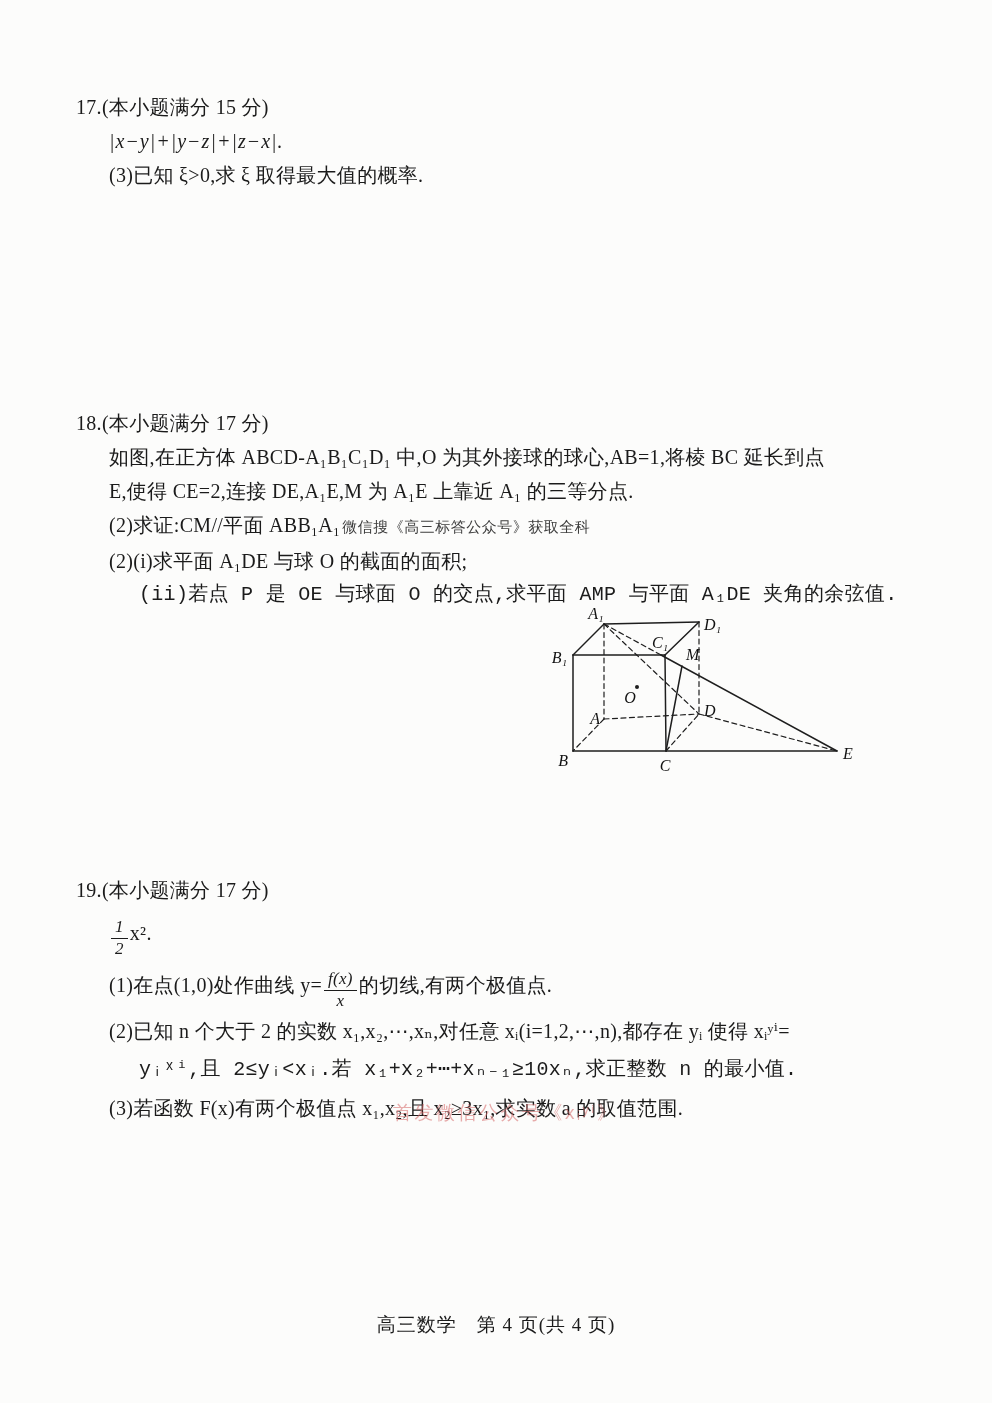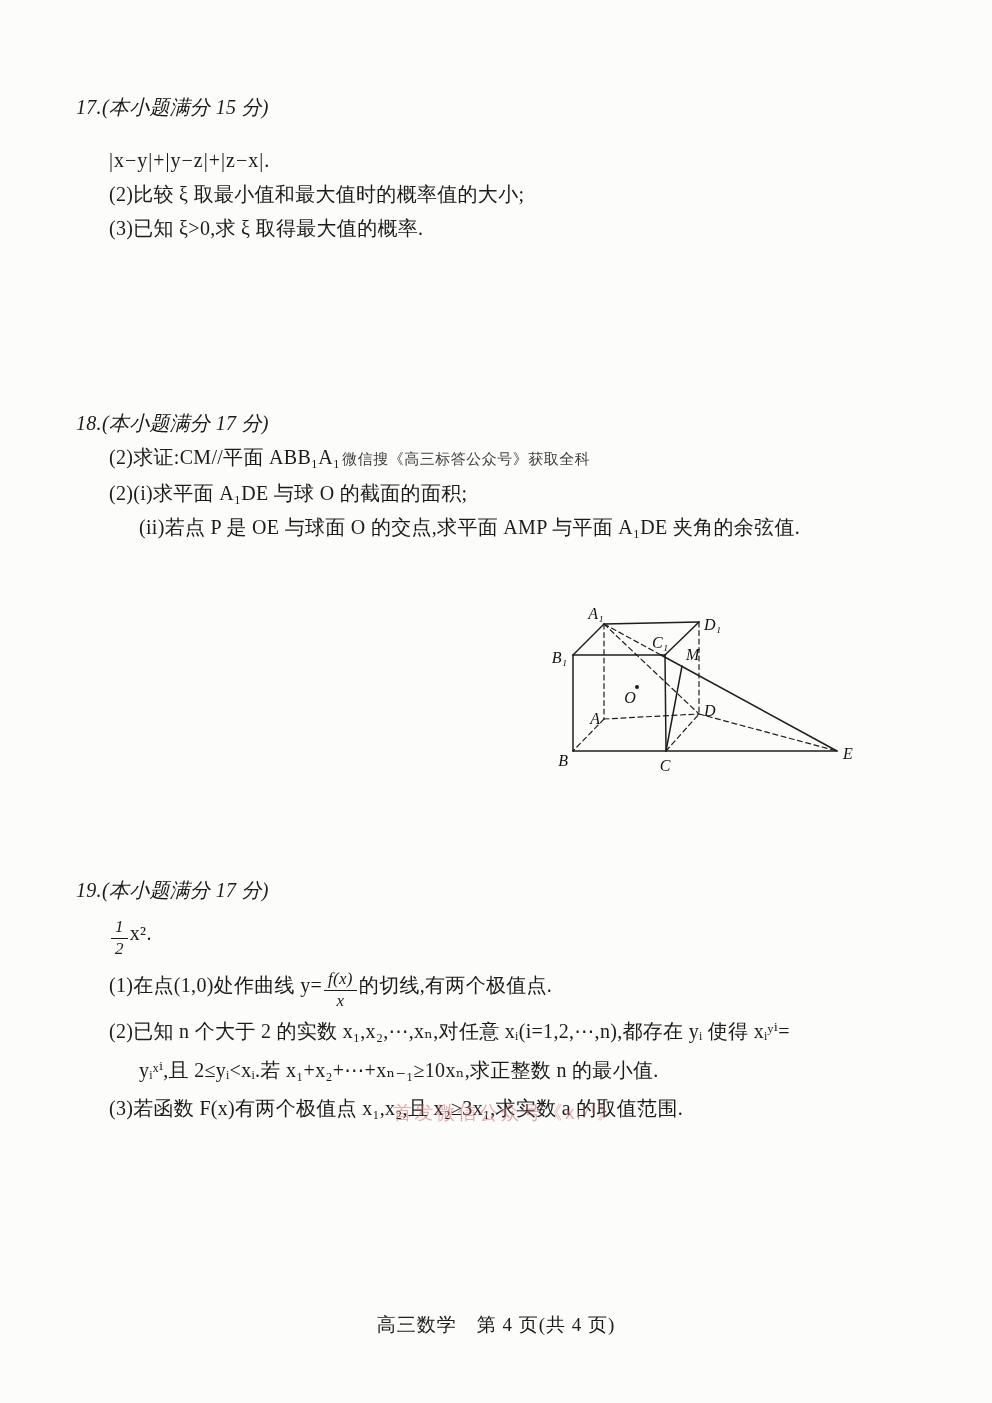--- a/index.html
+++ b/index.html
@@ -5,26 +5,26 @@
   html,body{margin:0;padding:0;}
   .page{
     position:relative;
     width:992px;height:1403px;
     background:#fcfcfb;
     font-family:"Liberation Serif","DejaVu Serif",serif;
     color:#1b1b1b;
     overflow:hidden;
   }
   .problem{position:absolute;left:76px;width:866px;}
-  .phead{font-size:20px;line-height:34px;letter-spacing:.3px;white-space:nowrap;font-style:italic;}
+  .phead{font-size:20px;line-height:34px;letter-spacing:.3px;white-space:nowrap;}
   .pnum{display:inline;}
   .pbody{margin-left:33px;}
   .line{font-size:20px;line-height:34px;letter-spacing:.3px;white-space:nowrap;}
-  .math-line{letter-spacing:1px;margin-top:19px;}
-  .indent1{margin-left:30px;}
+  .math-line{font-style:italic;letter-spacing:1px;}
+  .indent1{margin-left:30px;font-family:Liberation Mono, monospace;}
   .tall{line-height:52px;}
   .mid{line-height:40px;}
   .mid2{line-height:38px;}
   .frac{
     display:inline-block;vertical-align:-14px;text-align:center;
     font-style:italic;font-size:17px;line-height:1.1;margin:0 2px;
   }
   .frac .fnum{display:block;border-bottom:1.4px solid #1b1b1b;padding:0 4px 1px;}
   .frac .fden{display:block;padding-top:1px;}
   .wm-inline{
@@ -50,28 +50,29 @@
 </style>
 </head>
 <body>
 
 <div class="page">
 
   <div class="problem" style="top:90px">
     <div class="phead"><span class="pnum">17.</span><span>(本小题满分 15 分)</span></div>
     <div class="pbody">
       <div class="line math-line">|x−y|+|y−z|+|z−x|.</div>
-      <div class="line">(2)比较 ξ 取最小值和最大值时的概率值的大小;</div>
       <div class="line">(3)已知 ξ&gt;0,求 ξ 取得最大值的概率.</div>
     </div>
   </div>
 
   <div class="problem" style="top:406px">
     <div class="phead"><span class="pnum">18.</span><span>(本小题满分 17 分)</span></div>
     <div class="pbody">
+      <div class="line">如图,在正方体 ABCD-A₁B₁C₁D₁ 中,O 为其外接球的球心,AB=1,将棱 BC 延长到点</div>
+      <div class="line">E,使得 CE=2,连接 DE,A₁E,M 为 A₁E 上靠近 A₁ 的三等分点.</div>
       <div class="line"><span>(2)求证:CM//平面 ABB₁A₁</span><span class="wm-inline">微信搜《高三标答公众号》获取全科</span></div>
       <div class="line">(2)(i)求平面 A₁DE 与球 O 的截面的面积;</div>
       <div class="line indent1">(ii)若点 P 是 OE 与球面 O 的交点,求平面 AMP 与平面 A₁DE 夹角的余弦值.</div>
     </div>
   </div>
 
   <svg class="figure" width="404" height="198" viewBox="528 594 404 198">
     <g stroke="#1e1e1e" stroke-width="1.5" fill="none" stroke-linecap="round">
       <line x1="604" y1="624" x2="573" y2="655"></line>
       <line x1="604" y1="624" x2="699" y2="622"></line>

